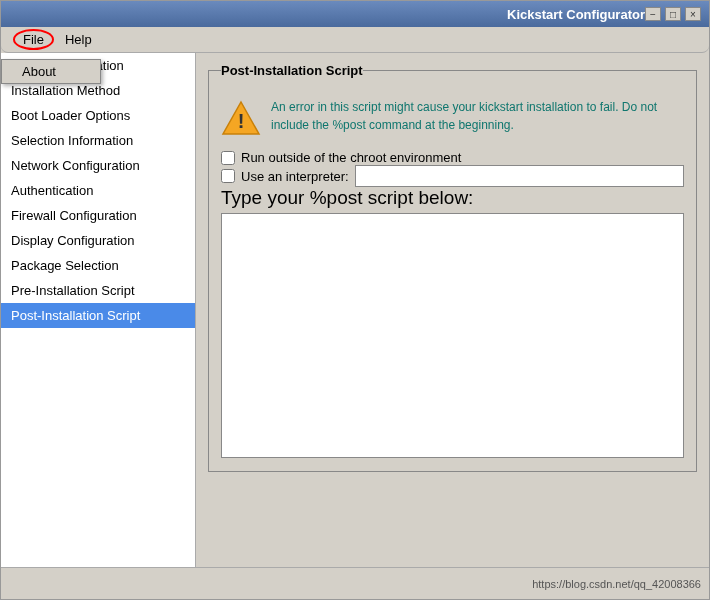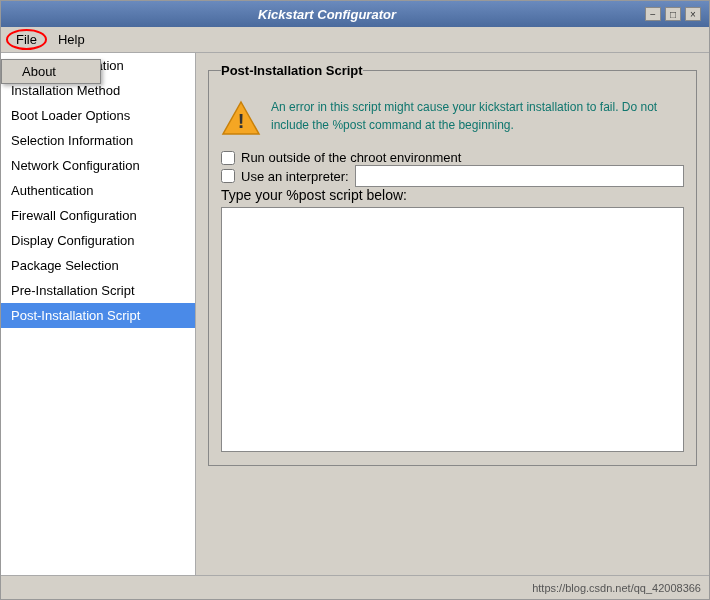--- a/index.html
+++ b/index.html
@@ -27,24 +27,23 @@
       background: linear-gradient(to bottom, #6a8abd, #4a6a9d);
       color: white;
       padding: 4px 8px;
       display: flex;
       align-items: center;
       justify-content: space-between;
       height: 26px;
     }
     .title-bar-title {
       flex: 1;
-      text-align: center;
+      text-align: right;
       font-size: 13px;
       font-weight: bold;
-      font-style: italic;
     }
     .title-bar-controls {
       display: flex;
       gap: 4px;
     }
     .title-btn {
       width: 16px;
       height: 14px;
       background: #d4d0c8;
       border: 1px solid #888;
@@ -52,22 +51,23 @@
       display: flex;
       align-items: center;
       justify-content: center;
       cursor: pointer;
       color: #333;
     }
     .menubar {
       background: #d4d0c8;
       border-bottom: 1px solid #aaa;
       display: flex;
-      padding: 2px 5px;
+      padding: 2px 12px;
       position: relative;
+      border-radius: 7px;
     }
     .menubar-item {
       padding: 2px 10px;
       cursor: pointer;
       font-size: 13px;
       border: 1px solid transparent;
     }
     .menubar-item.active-circle {
       border: 2px solid red;
       border-radius: 50%;
@@ -172,35 +172,35 @@
     }
     .interpreter-row input[type="text"] {
       flex: 1;
       height: 22px;
       border: 1px solid #888;
       background: white;
       padding: 2px 4px;
       font-size: 12px;
     }
     .script-label {
-      font-size: 14px;
+      font-size: 19px;
       margin-bottom: 4px;
     }
     .script-textarea {
       width: 100%;
       height: 245px;
       border: 1px solid #888;
       background: white;
       resize: none;
       font-size: 12px;
       padding: 4px;
       font-family: monospace;
     }
     .statusbar {
-      height: 24px;
+      height: 32px;
       background: #d4d0c8;
       border-top: 1px solid #aaa;
       display: flex;
       align-items: center;
       justify-content: flex-end;
       padding: 0 8px;
       font-size: 11px;
       color: #555;
     }
   </style>

